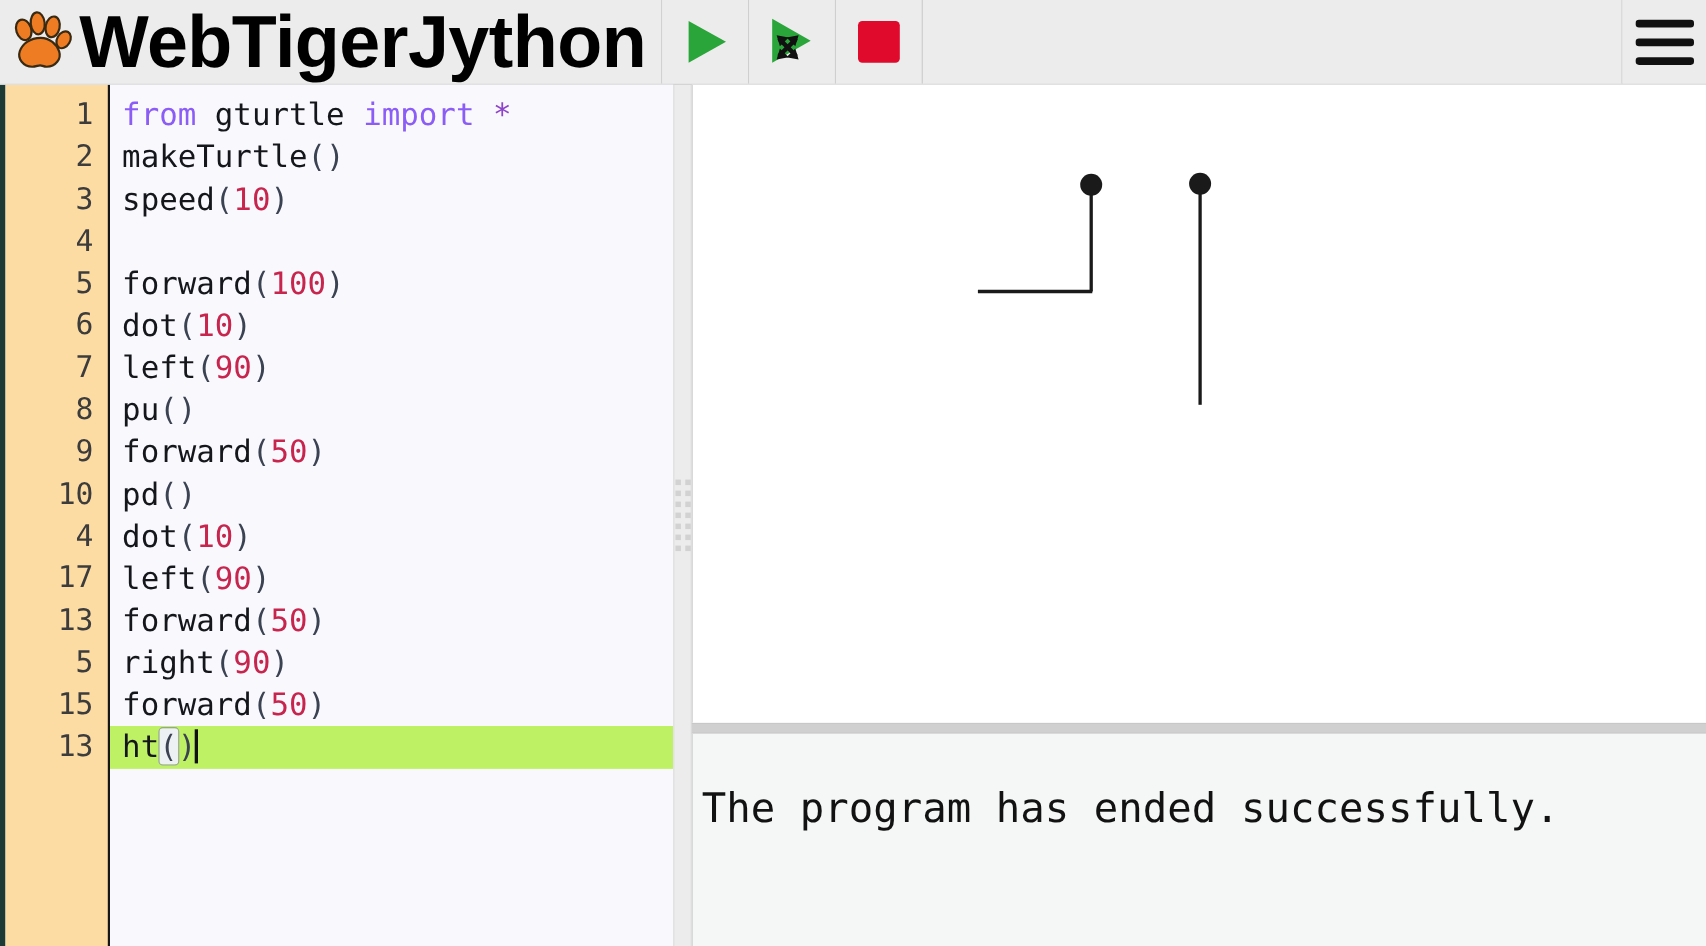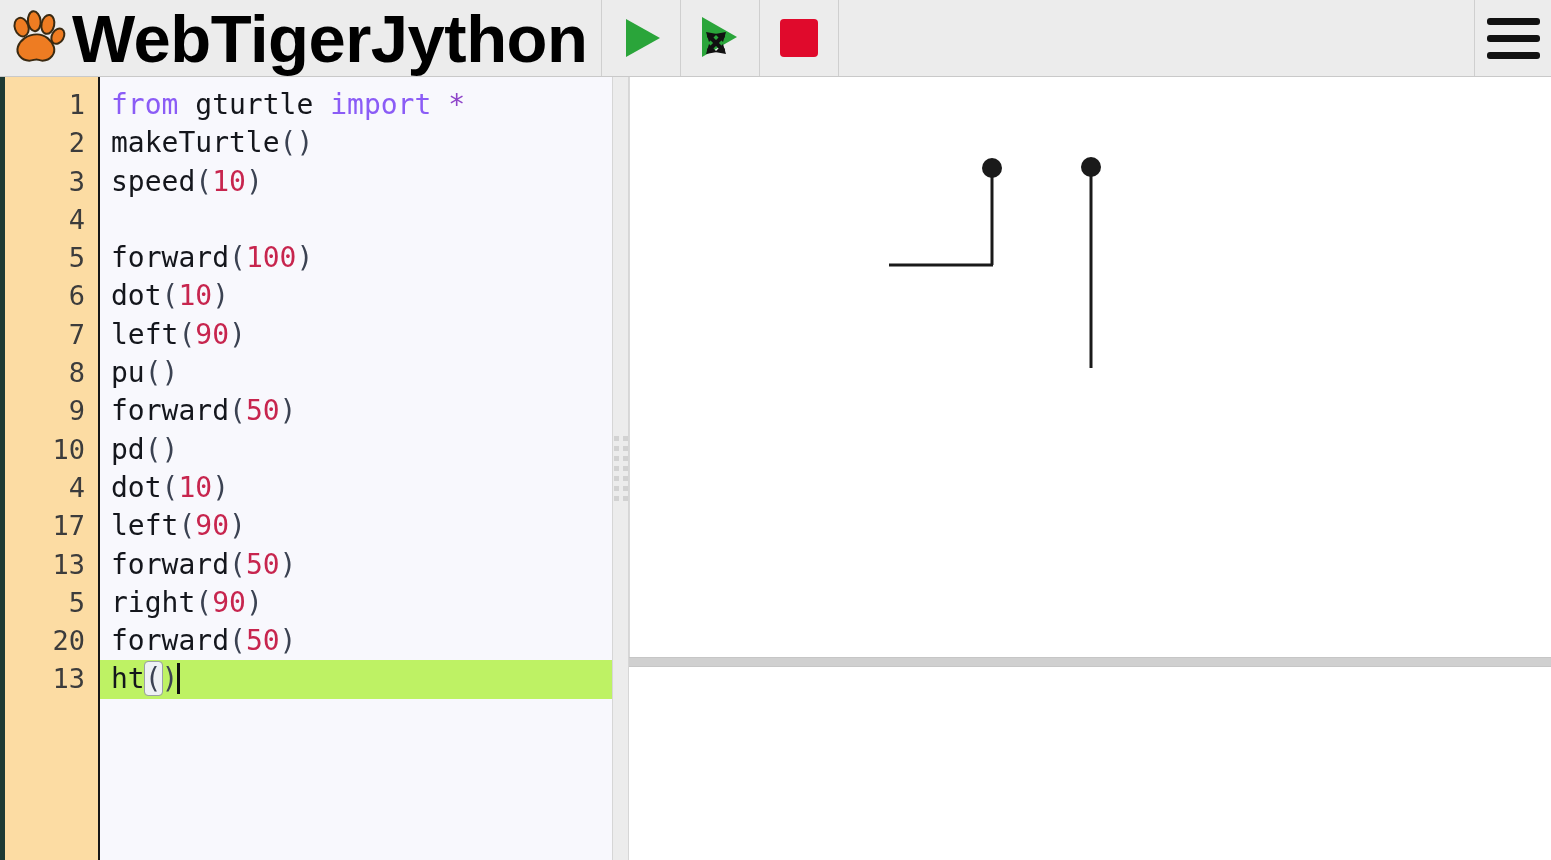--- a/index.html
+++ b/index.html
@@ -330,21 +330,21 @@
           <div>5</div>
           <div>6</div>
           <div>7</div>
           <div>8</div>
           <div>9</div>
           <div>10</div>
           <div>4</div>
           <div>17</div>
           <div>13</div>
           <div>5</div>
-          <div>20</div>
+          <div>15</div>
           <div>13</div>
         </div>
       <div class="code-area" id="code-area"><div class="code-line"><span class="tok-kw">from</span><span class="tok-pun"> </span><span class="tok-name">gturtle</span><span class="tok-pun"> </span><span class="tok-kw">import</span><span class="tok-pun"> </span><span class="tok-op">*</span></div><div class="code-line"><span class="tok-name">makeTurtle</span><span class="tok-pun">()</span></div><div class="code-line"><span class="tok-name">speed</span><span class="tok-pun">(</span><span class="tok-num">10</span><span class="tok-pun">)</span></div><div class="code-line">&nbsp;</div><div class="code-line"><span class="tok-name">forward</span><span class="tok-pun">(</span><span class="tok-num">100</span><span class="tok-pun">)</span></div><div class="code-line"><span class="tok-name">dot</span><span class="tok-pun">(</span><span class="tok-num">10</span><span class="tok-pun">)</span></div><div class="code-line"><span class="tok-name">left</span><span class="tok-pun">(</span><span class="tok-num">90</span><span class="tok-pun">)</span></div><div class="code-line"><span class="tok-name">pu</span><span class="tok-pun">()</span></div><div class="code-line"><span class="tok-name">forward</span><span class="tok-pun">(</span><span class="tok-num">50</span><span class="tok-pun">)</span></div><div class="code-line"><span class="tok-name">pd</span><span class="tok-pun">()</span></div><div class="code-line"><span class="tok-name">dot</span><span class="tok-pun">(</span><span class="tok-num">10</span><span class="tok-pun">)</span></div><div class="code-line"><span class="tok-name">left</span><span class="tok-pun">(</span><span class="tok-num">90</span><span class="tok-pun">)</span></div><div class="code-line"><span class="tok-name">forward</span><span class="tok-pun">(</span><span class="tok-num">50</span><span class="tok-pun">)</span></div><div class="code-line"><span class="tok-name">right</span><span class="tok-pun">(</span><span class="tok-num">90</span><span class="tok-pun">)</span></div><div class="code-line"><span class="tok-name">forward</span><span class="tok-pun">(</span><span class="tok-num">50</span><span class="tok-pun">)</span></div><div class="code-line active"><span class="tok-name">ht</span><span class="tok-pun bracket-match">(</span><span class="tok-pun">)</span><span class="caret"></span></div></div>
     </div>
 
     <div class="vsplit">
       <span class="vgrip">
         <i></i>
           <i></i>
           <i></i>
@@ -369,16 +369,19 @@
             <line x1="889" y1="268" x2="993" y2="268" stroke="#1a1a1a" stroke-width="3"></line>
             <line x1="992" y1="268" x2="992" y2="178" stroke="#1a1a1a" stroke-width="3"></line>
             <circle cx="992" cy="171" r="10" fill="#1a1a1a"></circle>
             <line x1="1091" y1="179" x2="1091" y2="371" stroke="#1a1a1a" stroke-width="3"></line>
             <circle cx="1091" cy="170" r="10" fill="#1a1a1a"></circle>
           </svg>
       </div>
 
       <div class="hsplit"></div>
 
+      <div class="output-panel">
+        <div class="output-text">The program has ended successfully.</div>
+      </div>
 
     </div>
   </div>
 </div>
 
 </body></html>

